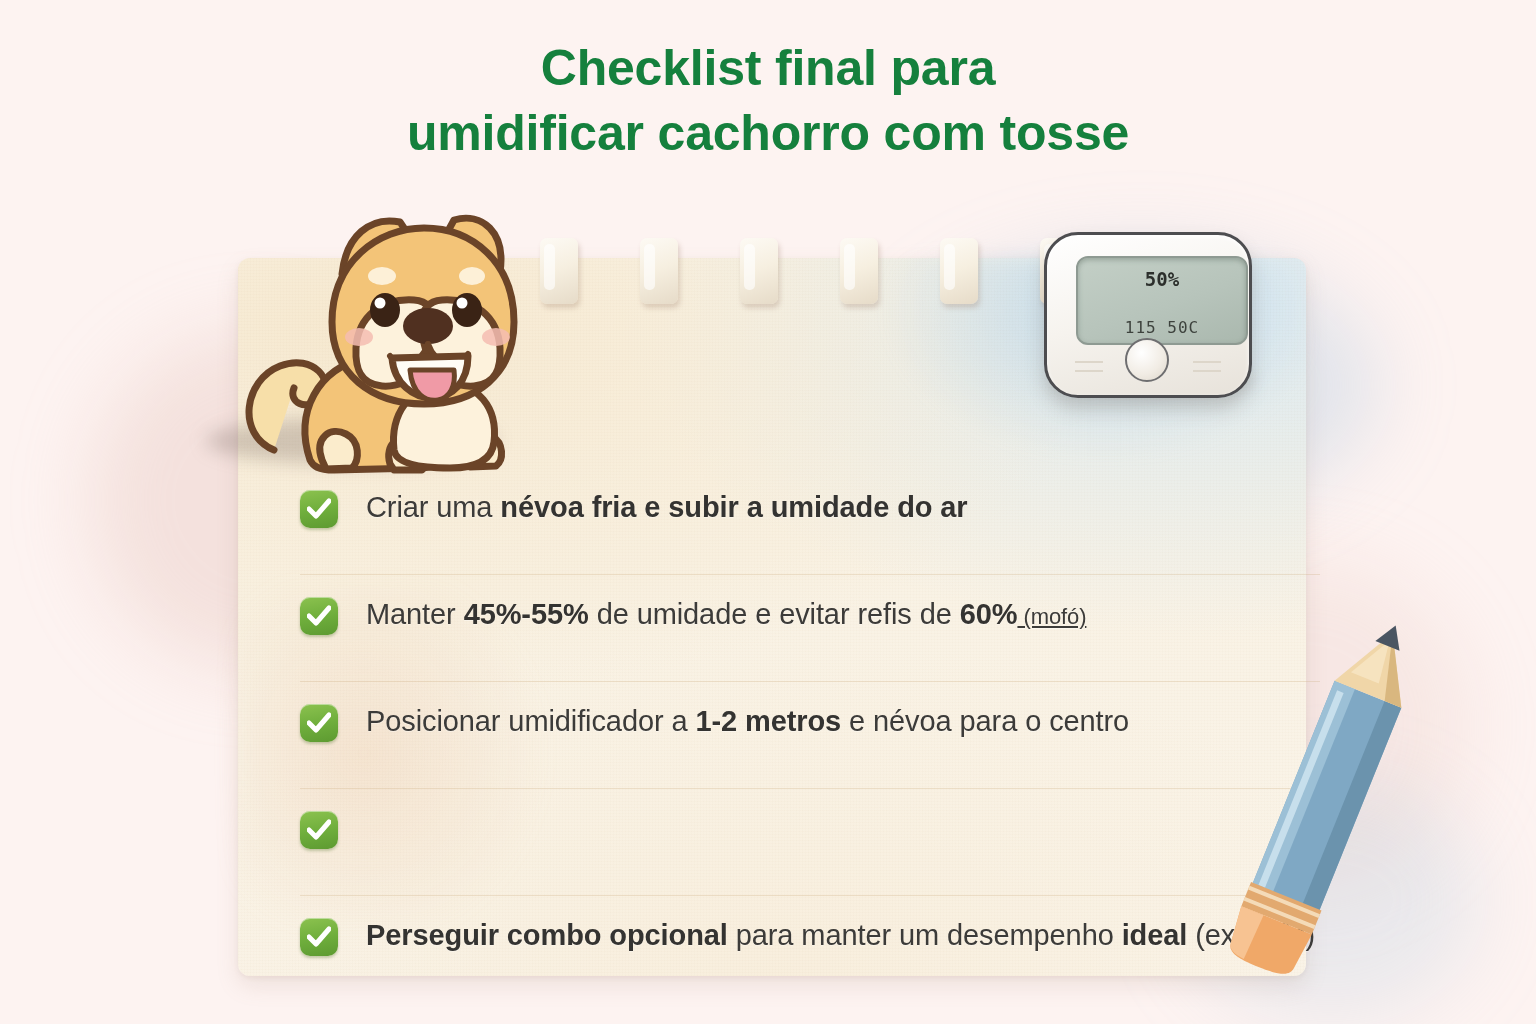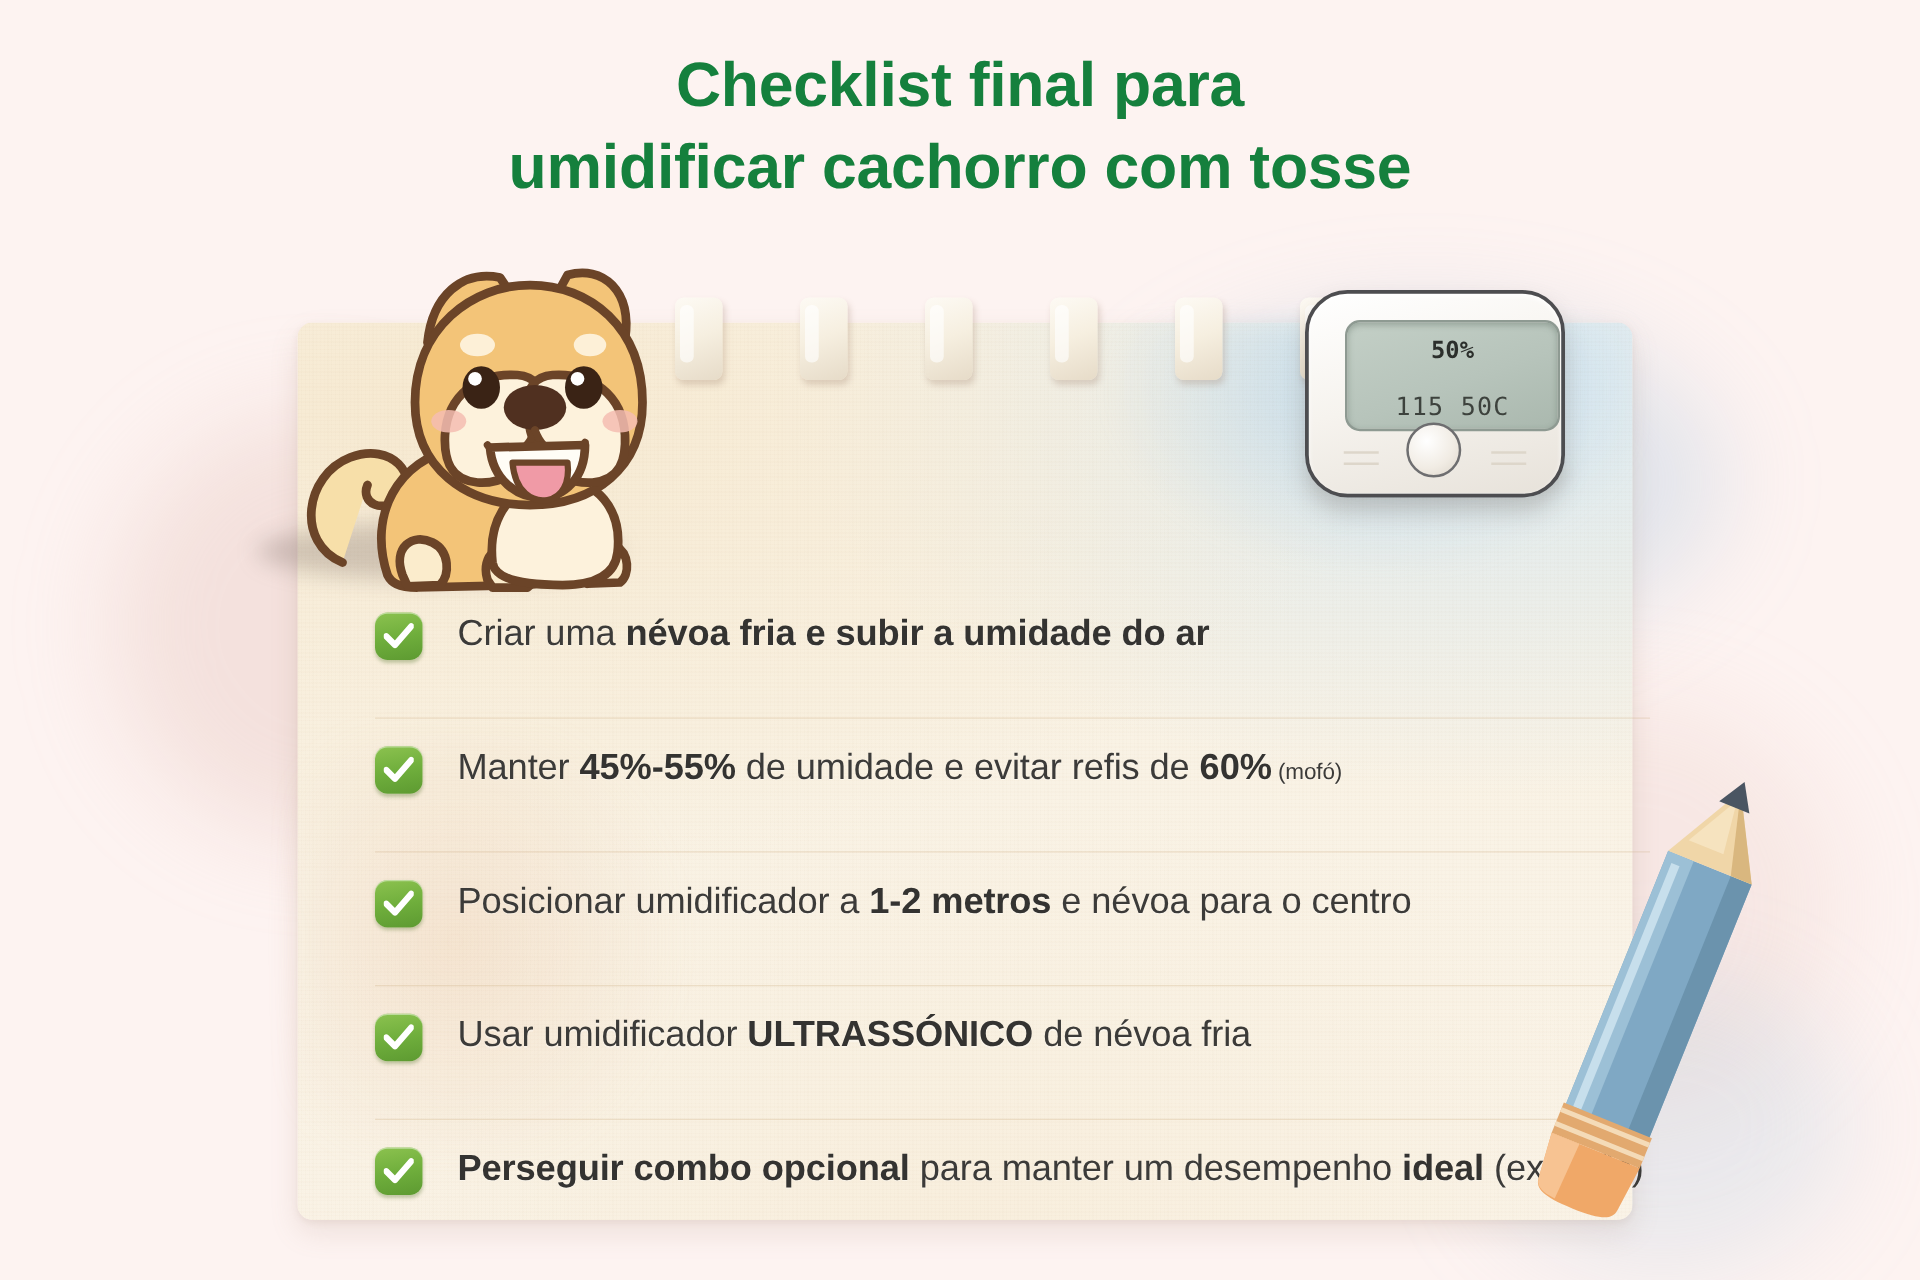--- a/index.html
+++ b/index.html
@@ -80,21 +80,21 @@
     background:linear-gradient(170deg,#8cc24f 0%,#6fae3c 52%,#5d9a31 100%);
     box-shadow:0 2px 3px rgba(90,120,50,.35),inset 0 1px 0 rgba(255,255,255,.45);
   }
   .item + .item > .cbox{top:22px;}
   .cbox svg{position:absolute;left:7px;top:8px;}
   .txt{
     color:#3c3b39;font-size:29px;line-height:1.34;letter-spacing:-.1px;
     text-shadow:0 1px 0 rgba(255,255,255,.35);
   }
   .txt b{font-weight:700;color:#343331;}
-  .txt .small{font-size:18px;}
+  .txt .small{font-size:22px;text-decoration:underline;}
 
   
   .hygro{
     position:absolute;left:1044px;top:232px;width:202px;height:160px;
     border-radius:34px;
     background:linear-gradient(165deg,#ffffff 0%,#f6f3ee 48%,#e7e2da 100%);
     border:3px solid #4d4d50;
     box-shadow:0 11px 18px rgba(120,110,100,.30),inset 0 2px 4px rgba(255,255,255,.9);
   }
   .hygro-screen{
@@ -106,21 +106,21 @@
     padding-left:26px;
   }
   .hy-main{
     position:absolute;left:0;right:0;top:5px;text-align:center;
     color:#2c2f2c;font-size:41px;font-weight:700;letter-spacing:-1px;
     font-family:"DejaVu Sans Mono","Liberation Mono",monospace;
   }
   .hy-main span{font-size:19px;vertical-align:super;letter-spacing:0;}
   .hy-sub{
     position:absolute;left:0;right:0;bottom:6px;text-align:center;
-    color:#3d423d;font-size:20px;letter-spacing:1px;
+    color:#3d423d;font-size:16px;letter-spacing:1px;
     font-family:"DejaVu Sans Mono","Liberation Mono",monospace;
   }
   .hy-btn{
     position:absolute;left:78px;bottom:13px;width:40px;height:40px;border-radius:50%;
     background:radial-gradient(circle at 36% 32%,#ffffff 0%,#f1ece4 58%,#ddd6cb 100%);
     border:2px solid #6e6e70;
   }
   .hy-v{position:absolute;height:0;border-top:2px solid #ddd6ca;}
   .hy-v.a{left:28px;bottom:32px;width:28px;}
   .hy-v.b{left:28px;bottom:23px;width:28px;}
@@ -251,21 +251,20 @@
         </svg>
       </div>
       <div class="txt"><span>Posicionar umidificador a </span><b>1-2 metros</b><span> e névoa </span><span>para o centro</span></div>
     </div>
     <div class="item">
       <div class="cbox">
         <svg width="24" height="22" viewBox="0 0 24 22">
           <path d="M2 11 L9 18 L22 3" fill="none" stroke="#ffffff" stroke-width="5" stroke-linecap="round" stroke-linejoin="round"></path>
         </svg>
       </div>
-      <div class="txt"><span>Usar umidificador </span><b>ULTRASSÓNICO</b><span> de névoa fria</span></div>
     </div>
     <div class="item">
       <div class="cbox">
         <svg width="24" height="22" viewBox="0 0 24 22">
           <path d="M2 11 L9 18 L22 3" fill="none" stroke="#ffffff" stroke-width="5" stroke-linecap="round" stroke-linejoin="round"></path>
         </svg>
       </div>
       <div class="txt"><b>Perseguir combo opcional</b><span> para manter um desempenho </span><b>ideal</b><span> (ex: refis)</span></div>
     </div>
   </div>

